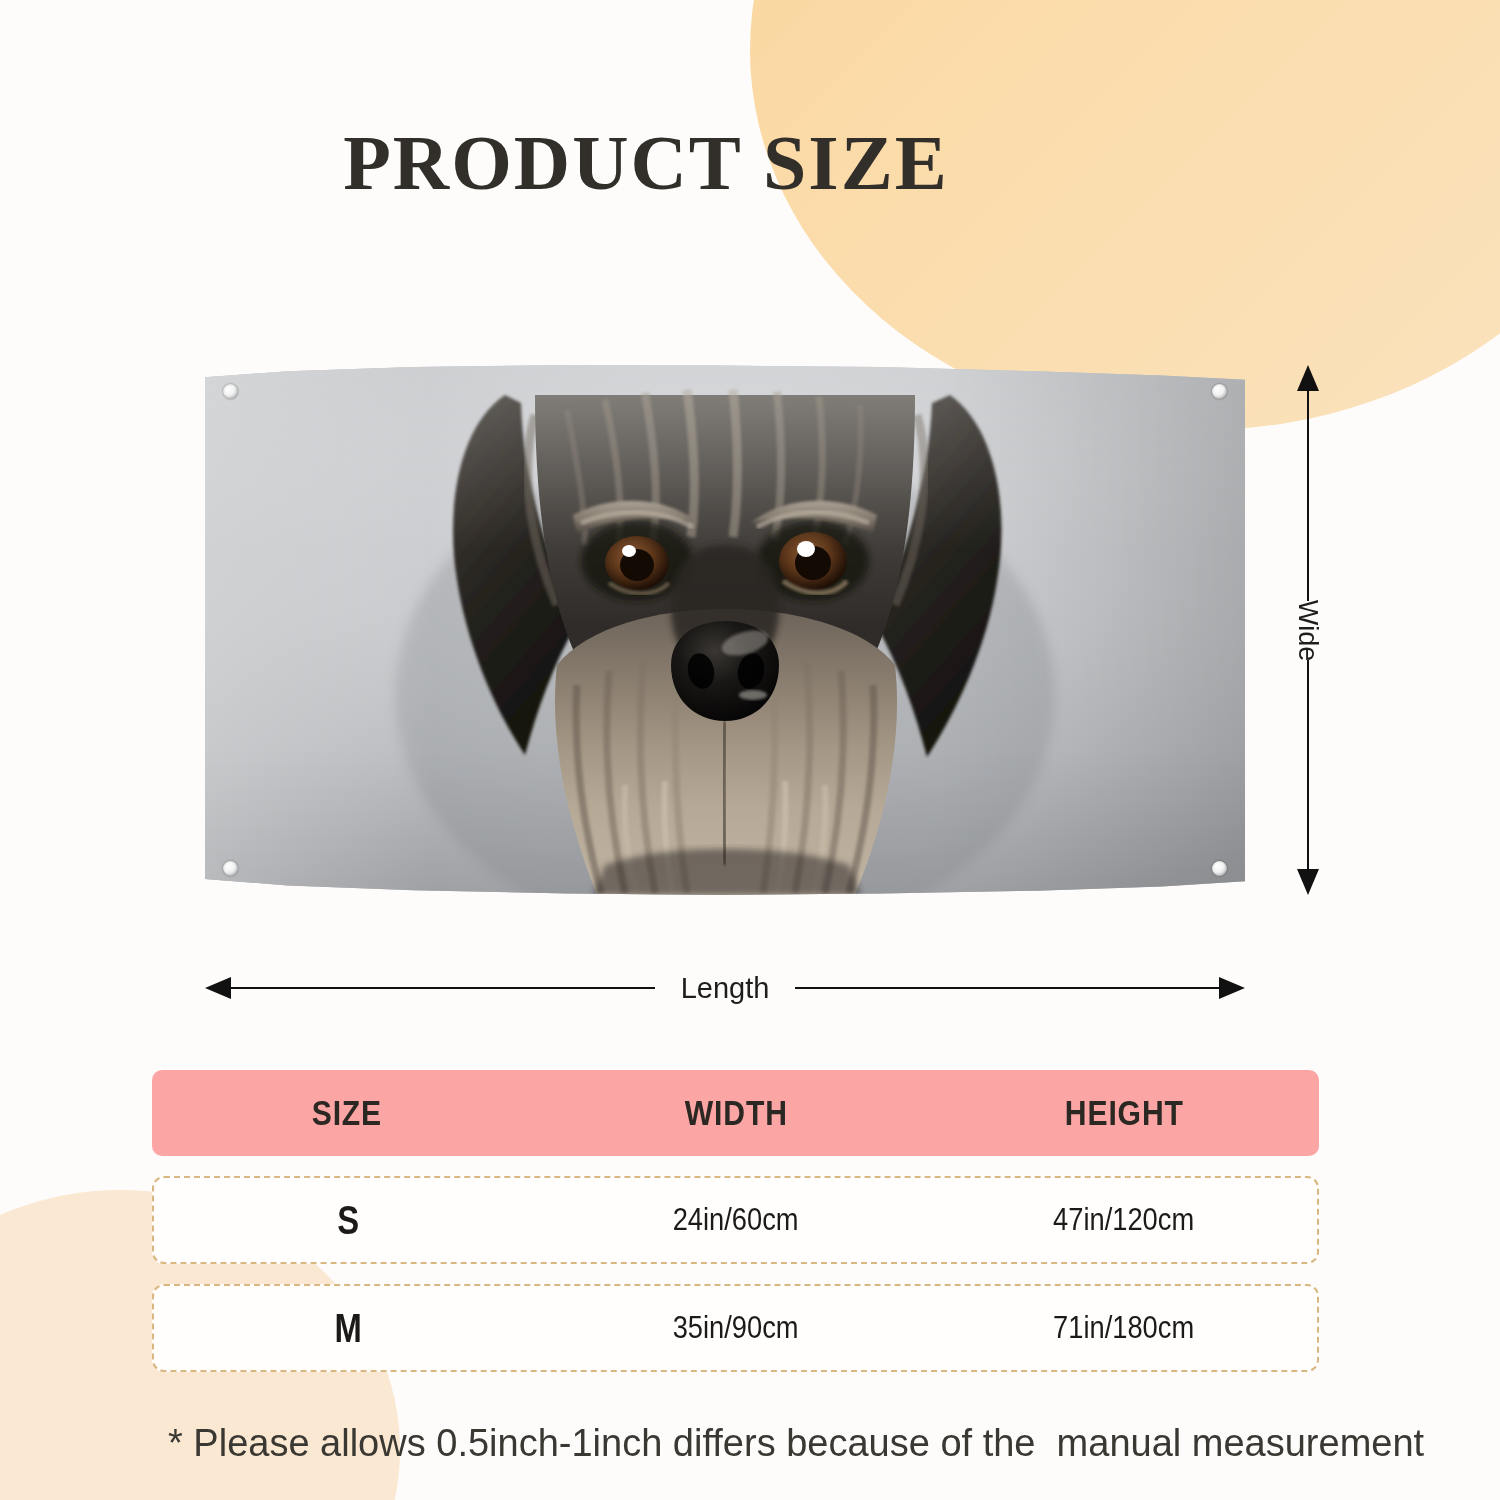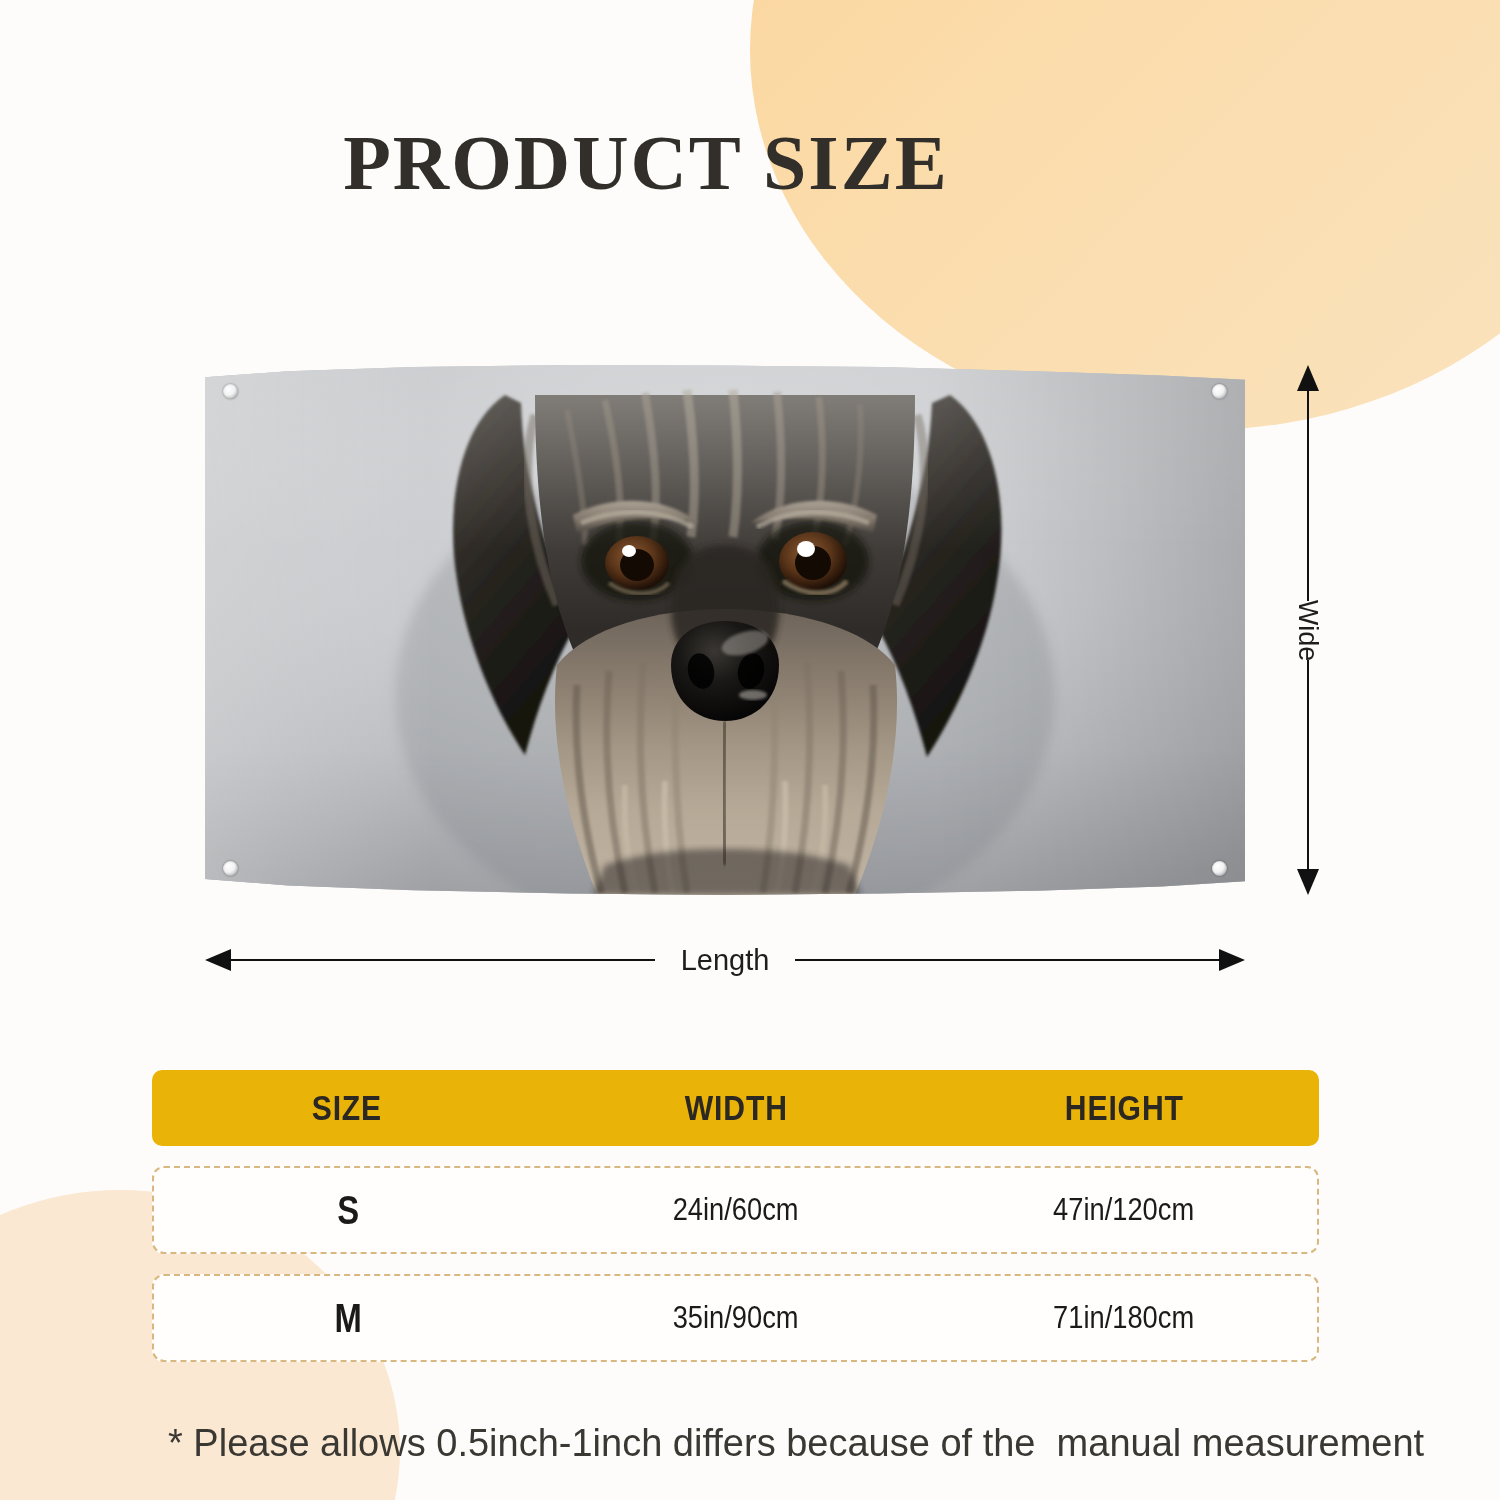--- a/index.html
+++ b/index.html
@@ -102,21 +102,21 @@
     border-bottom:26px solid #111;
   }
   .arrow-down {
     width:0;height:0;
     border-left:11px solid transparent;
     border-right:11px solid transparent;
     border-top:26px solid #111;
   }
 
   .length-axis {
-    position:absolute; left:205px; top:930px;
+    position:absolute; left:205px; top:958px;
     width:1040px; height:60px;
     display:flex; align-items:center;
   }
   .h-line { height:2px; background:#111; flex:1 1 auto; }
   .arrow-left {
     width:0;height:0;
     border-top:11px solid transparent;
     border-bottom:11px solid transparent;
     border-right:26px solid #111;
   }
@@ -126,23 +126,23 @@
     border-bottom:11px solid transparent;
     border-left:26px solid #111;
   }
   .length-label { font-size:29px; color:#1d1d1d; padding:0 26px; white-space:nowrap; }
 
   
   .table { position:absolute; left:152px; top:1070px; width:1167px; }
 
   .trow { display:flex; align-items:center; }
   .thead {
-    background:#eab308;
+    background:#fca5a5;
     border-radius:10px;
-    height:76px;
+    height:86px;
   }
   .thead .cell {
     font-size:35px;
     font-weight:700;
     letter-spacing:1px;
     color:#2b2722;
     transform:scaleX(.86);
   }
   .tbody-row {
     height:88px;

